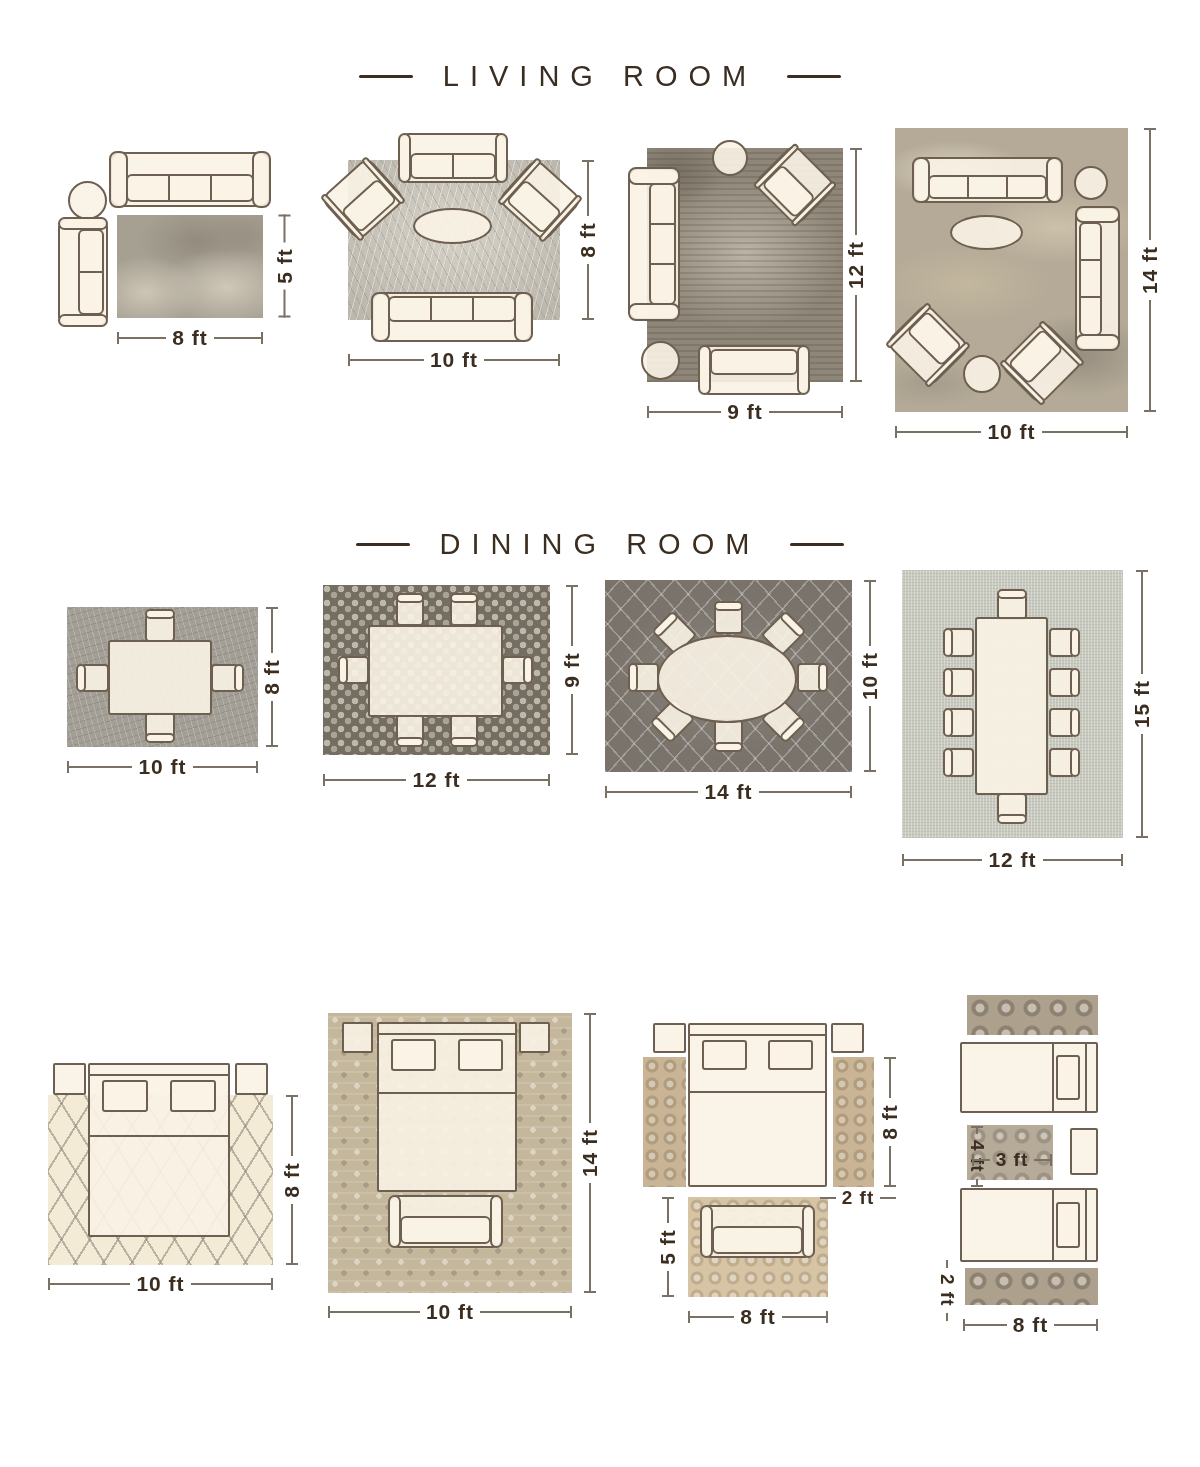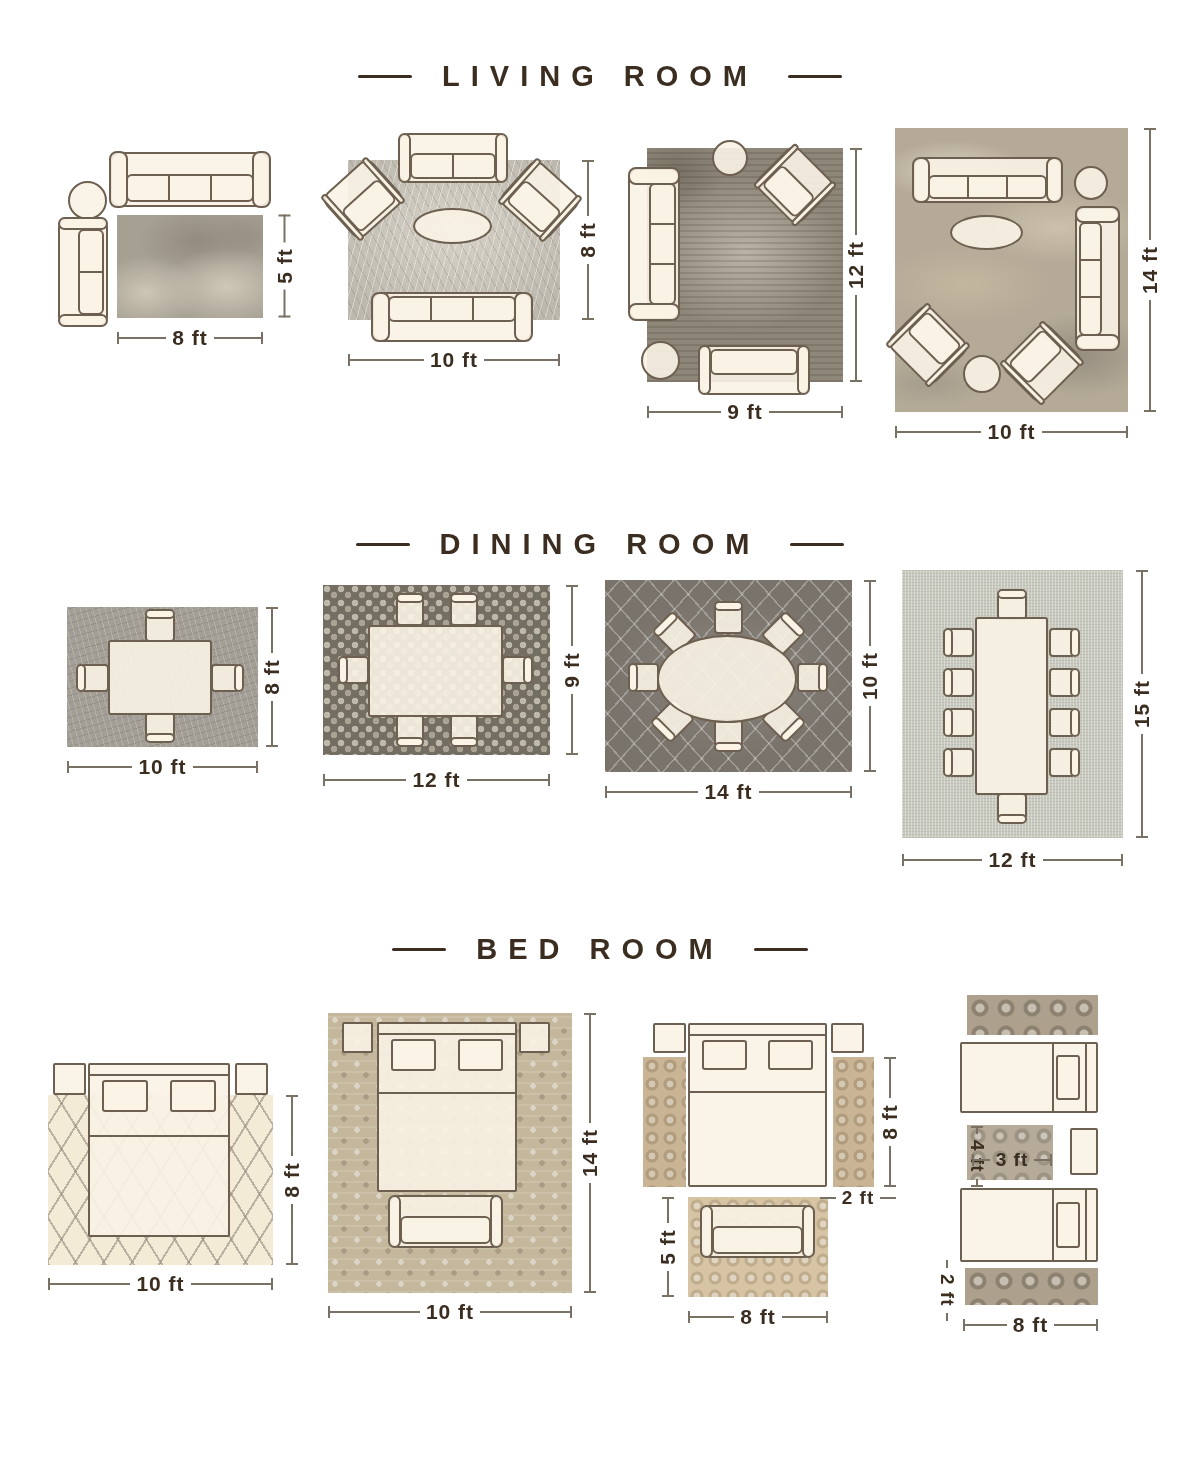--- a/index.html
+++ b/index.html
@@ -7,21 +7,21 @@
     --line:#6e6050;
     --fill:#faf3e6;
     --fillt:rgba(250,243,230,0.9);
     --dim:#7a7165;
   }
   html,body{margin:0;padding:0;background:#fff;}
   .canvas{position:relative;width:1200px;height:1467px;background:#fff;overflow:hidden;
           font-family:"Liberation Sans",sans-serif;}
   
   .sec-title{position:absolute;left:0;right:0;display:flex;justify-content:center;align-items:center;gap:30px;}
-  .sec-title .t{font-weight:700;font-size:29px;letter-spacing:11px;color:var(--ink);}
+  .sec-title .t{font-weight:400;font-size:29px;letter-spacing:11px;color:var(--ink);}
   .sec-title .dash{width:54px;height:3px;background:var(--ink);border-radius:2px;}
   
   .rug{position:absolute;box-sizing:border-box;z-index:1;}
   .rug-l1{background:
     radial-gradient(90px 60px at 20% 75%, #cdc6b6 0%, rgba(205,198,182,0) 60%),
     radial-gradient(120px 70px at 75% 70%, #cfc8b8 0%, rgba(207,200,184,0) 55%),
     radial-gradient(100px 60px at 55% 25%, #938c7e 0%, rgba(147,140,126,0) 60%),
     radial-gradient(70px 50px at 90% 20%, #9a9284 0%, transparent 60%),
     #a6a093;}
   .rug-l2{background:
@@ -345,25 +345,20 @@
     <span class="ln l"></span>
     <span>15 ft</span>
     <span class="ln r"></span>
   </div>
   <div class="dim" style="left:902px;top:848px;width:221px;">
     <span class="ln l"></span>
     <span>12 ft</span>
     <span class="ln r"></span>
   </div>
 
-  <div class="sec-title" style="top:933px;">
-    <span class="dash"></span>
-    <span class="t">BED ROOM</span>
-    <span class="dash"></span>
-  </div>
 
   <div class="rug rug-b1" style="left:48px;top:1095px;width:225px;height:170px;"></div>
   <div class="furn ns" style="left:53px;top:1063px;width:33px;height:32px;"></div>
   <div class="furn ns" style="left:235px;top:1063px;width:33px;height:32px;"></div>
   <div class="furn bed" style="left:88px;top:1063px;width:142px;height:174px;">
     <i class="hb"></i>
     <i class="pw p1"></i>
     <i class="pw p2"></i>
     <i class="fold"></i>
   </div>

